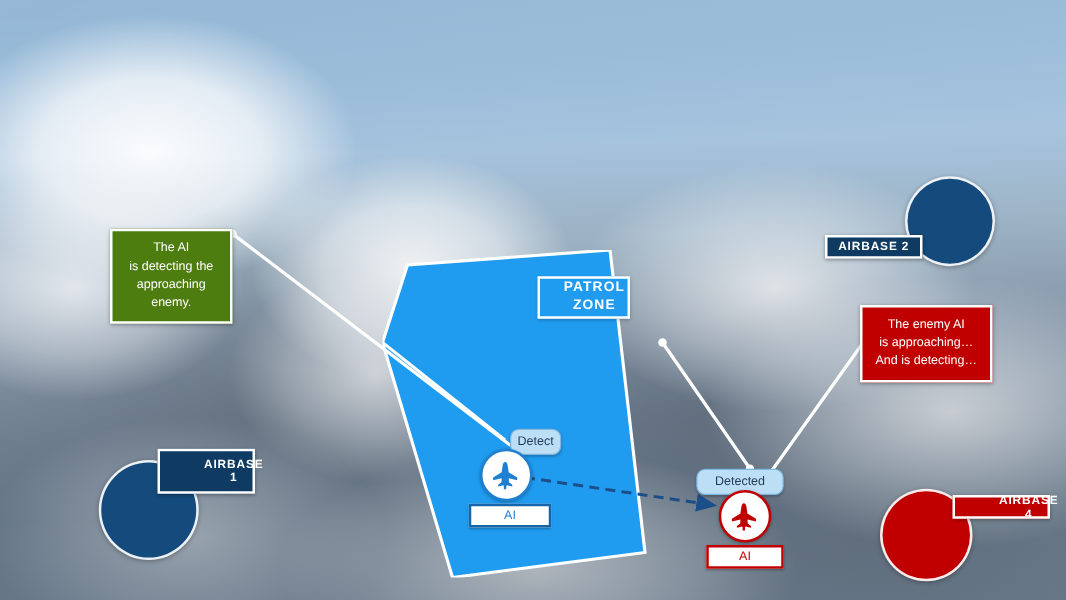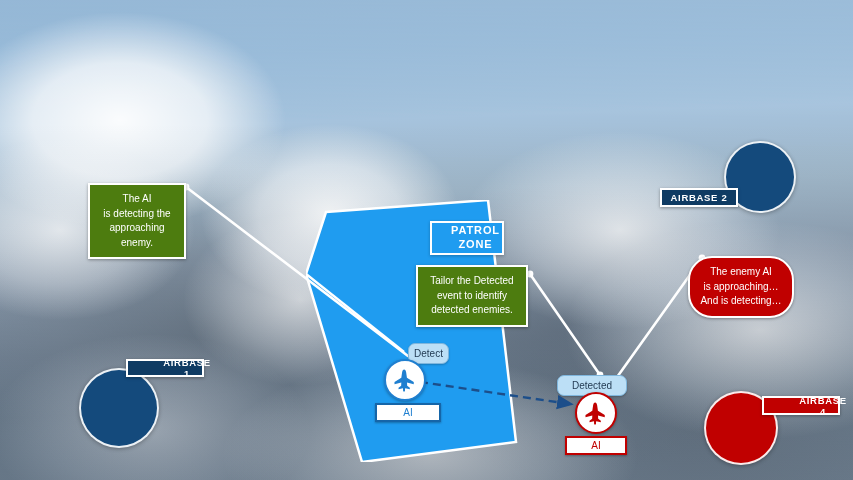--- a/index.html
+++ b/index.html
@@ -195,39 +195,34 @@
     </defs>
     <line x1="420" y1="382" x2="570" y2="404" stroke="#1C4E8A" stroke-width="2.4" stroke-dasharray="8,5" marker-end="url(#arrowhead)"></line>
   </svg>
 
   <div class="box callout-navy" style="left:88px; top:183px; width:98px;">
     <span>The AI</span>
     <span>is detecting the</span>
     <span>approaching enemy.</span>
   </div>
 
-  <div class="box callout-navy" style="left:416px; top:265px; width:112px;">
-    <span>Tailor the Detected</span>
-    <span>event to identify</span>
-    <span>detected enemies.</span>
-  </div>
-
-  <div class="box callout-red" style="left:688px; top:256px; width:106px;border-radius:24px;">
+
+  <div class="box callout-red" style="left:688px; top:244px; width:106px;">
     <span>The enemy AI</span>
     <span>is approaching…</span>
     <span>And is detecting…</span>
   </div>
 
   <div class="box tag-blue" style="left:430px; top:221px; width:74px; height:34px;padding-left:17px;">
     <span>PATROL</span>
     <span>ZONE</span>
   </div>
 
   <div class="circle circle-navy" style="left:79px; top:368px; width:80px; height:80px;"></div>
-  <div class="box tag-navy" style="left:126px; top:359px; width:78px; height:18px;padding-left:44px;">
+  <div class="box tag-navy" style="left:126px; top:359px; width:78px; height:36px;padding-left:44px;">
     <span>AIRBASE 1</span>
   </div>
 
   <div class="circle circle-navy" style="left:724px; top:141px; width:72px; height:72px;"></div>
   <div class="box tag-navy" style="left:660px; top:188px; width:78px; height:19px;">
     <span>AIRBASE 2</span>
   </div>
 
   <div class="circle circle-red" style="left:704px; top:391px; width:74px; height:74px;"></div>
   <div class="box tag-red" style="left:762px; top:396px; width:78px; height:19px;padding-left:44px;">

